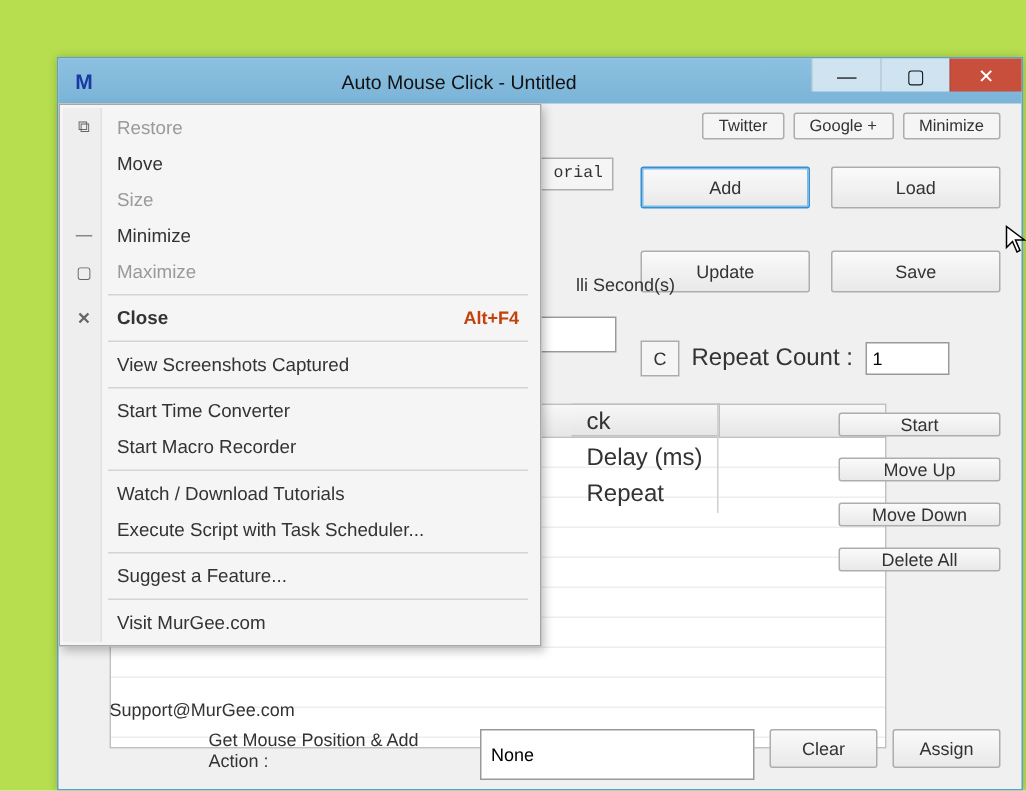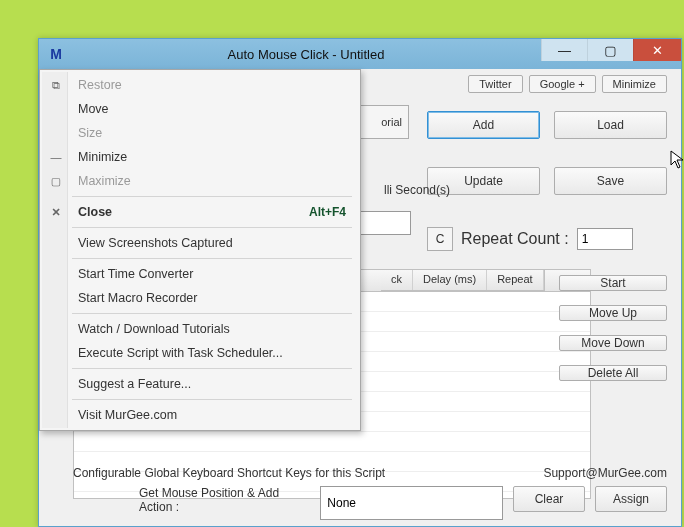--- a/index.html
+++ b/index.html
@@ -145,24 +145,24 @@
     display:flex; align-items:flex-start; gap:10px;
   }
   .footer .row2 input {
     width:194px;height:22px;border:1px solid #999;background:#fff;
     padding:16px 6px;font-size:12px;
   }
   .footer .row2 .btn { width:72px; height:26px; flex:0 0 72px;}
   .tutorialfrag {
     position:absolute;
     left:320px; top:36px;
-    width:50px;height:34px;
+    width:50px;height:22px;
     border:1px solid #adadad;background:#f5f5f5;
     display:flex;align-items:center;justify-content:flex-end;
-    padding-right:6px;font-size:11px;
+    padding-right:6px;font-size:11px;font-family:Liberation Mono, monospace;
   }
   
   .sysmenu {
     position:absolute;
     left:0px; top:30px;
     width:322px;
     background:#f5f5f5;
     border:1px solid #a7a7a7;
     box-shadow:2px 3px 6px rgba(0,0,0,.25);
     padding:3px 2px;
@@ -173,33 +173,33 @@
     background:#eee;border-right:1px solid #e0e0e0;
   }
   .sysmenu .item {
     position:relative;
     padding:5px 12px 5px 36px;
     font-size:12.5px;
     color:#333;
     display:flex;justify-content:space-between;align-items:center;
   }
   .sysmenu .item.disabled { color:#9a9a9a; }
-  .sysmenu .item .accel { color:#14532d; font-size:12px;}
+  .sysmenu .item .accel { color:#c2410c; font-size:12px;}
   .sysmenu .sep {
     margin:3px 6px 3px 30px;
     border-top:1px solid #d4d4d4;
   }
   .sysmenu .glyph {
     position:absolute;left:6px;width:16px;text-align:center;
     font-size:11px;color:#666;
   }
   .hdrfrag { position:absolute; left:342px; top:200px; height:22px;
     background:linear-gradient(#f7f7f7,#e6e6e6);
     border:1px solid #c0c0c0;border-left:none;
-    display:flex;font-size:11px;}
+    display:flex;font-size:16px;flex-direction:column;}
   .hdrfrag>div{border-right:1px solid #d0d0d0;padding:3px 10px;}
   .cursor {
     position:absolute;
     right:-2px; top:150px;
     font-size:18px;color:#000;
     pointer-events:none;
   }
 </style>
 </head>
 <body>
@@ -271,21 +271,20 @@
 
     <div class="sidebtns">
       <div class="btn">Start</div>
       <div class="btn">Move Up</div>
       <div class="btn">Move Down</div>
       <div class="btn">Delete All</div>
     </div>
 
     <div class="footer">
       <div class="confline">
-        <span>Configurable Global Keyboard Shortcut Keys for this Script</span>
         <span>Support@MurGee.com</span>
       </div>
       <div class="row2">
         <span style="margin-left:66px">Get Mouse Position &amp; Add Action :</span>
         <input value="None" style="">
         <div class="btn">Clear</div>
         <div class="btn">Assign</div>
       </div>
     </div>
 

